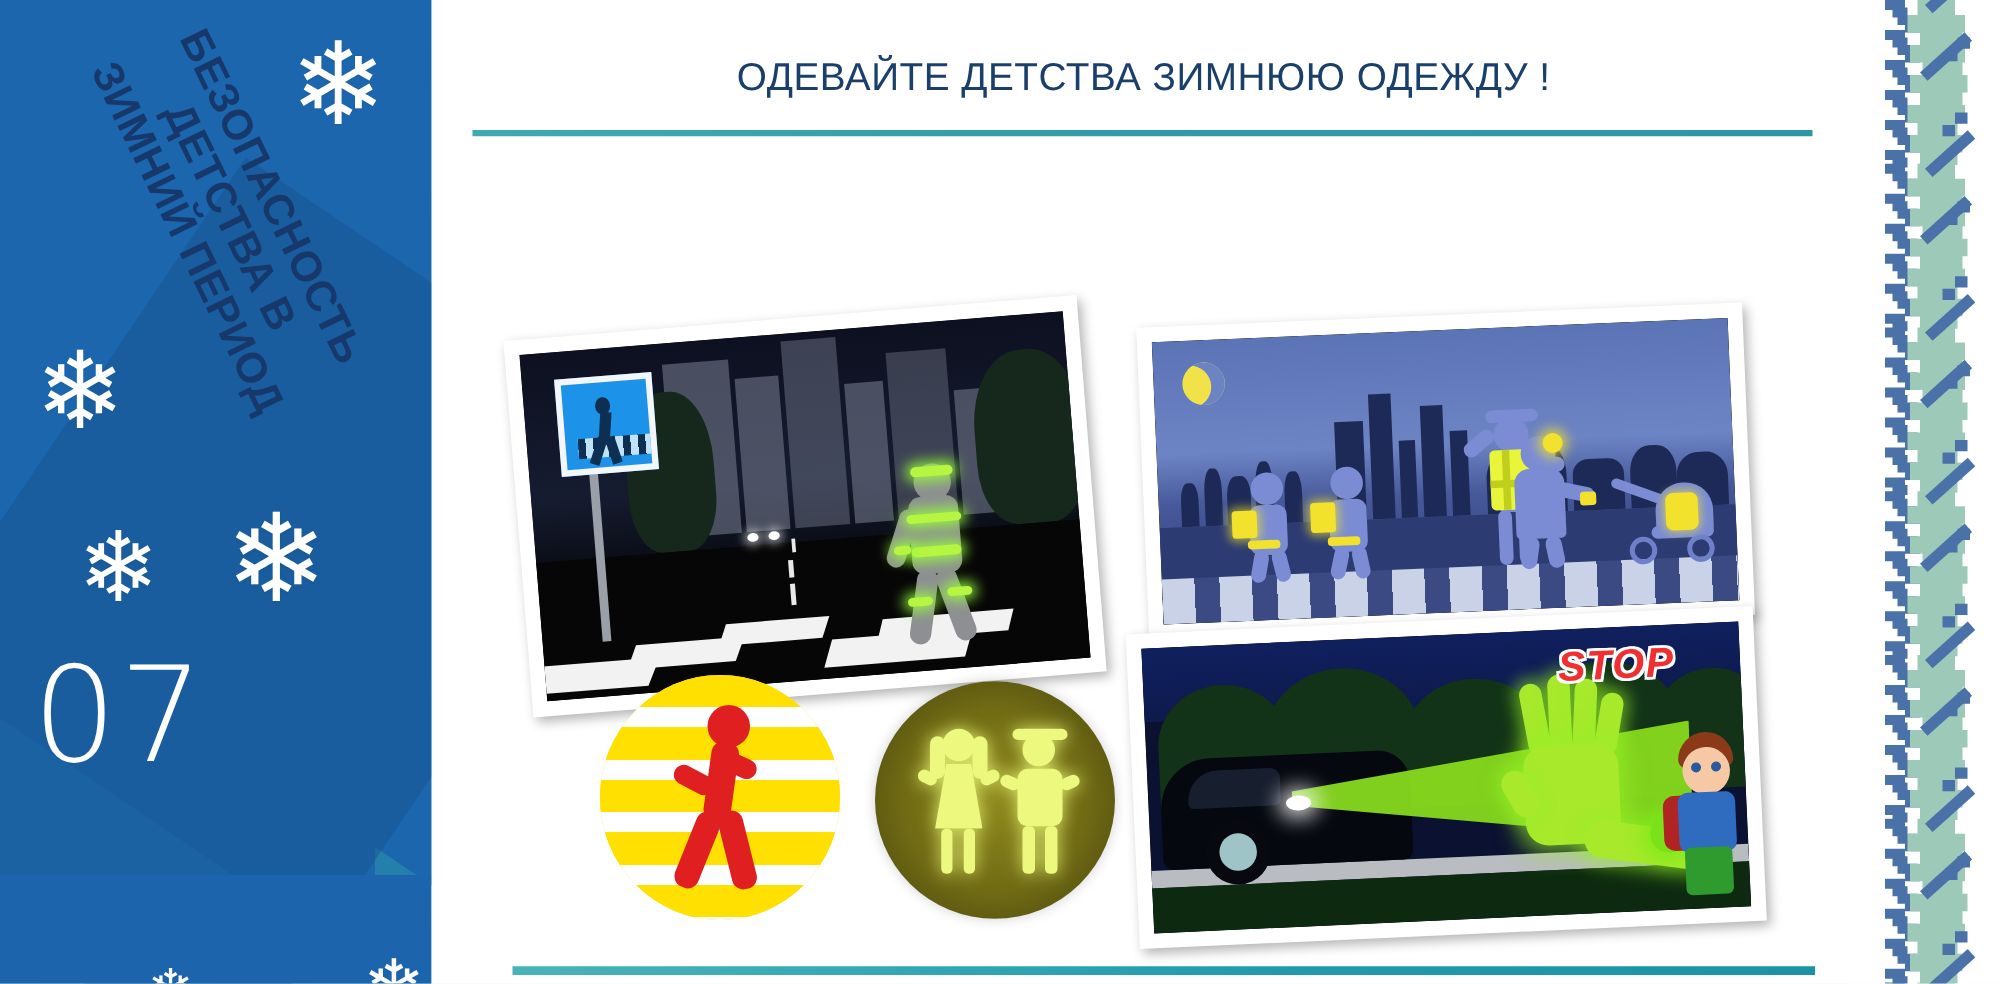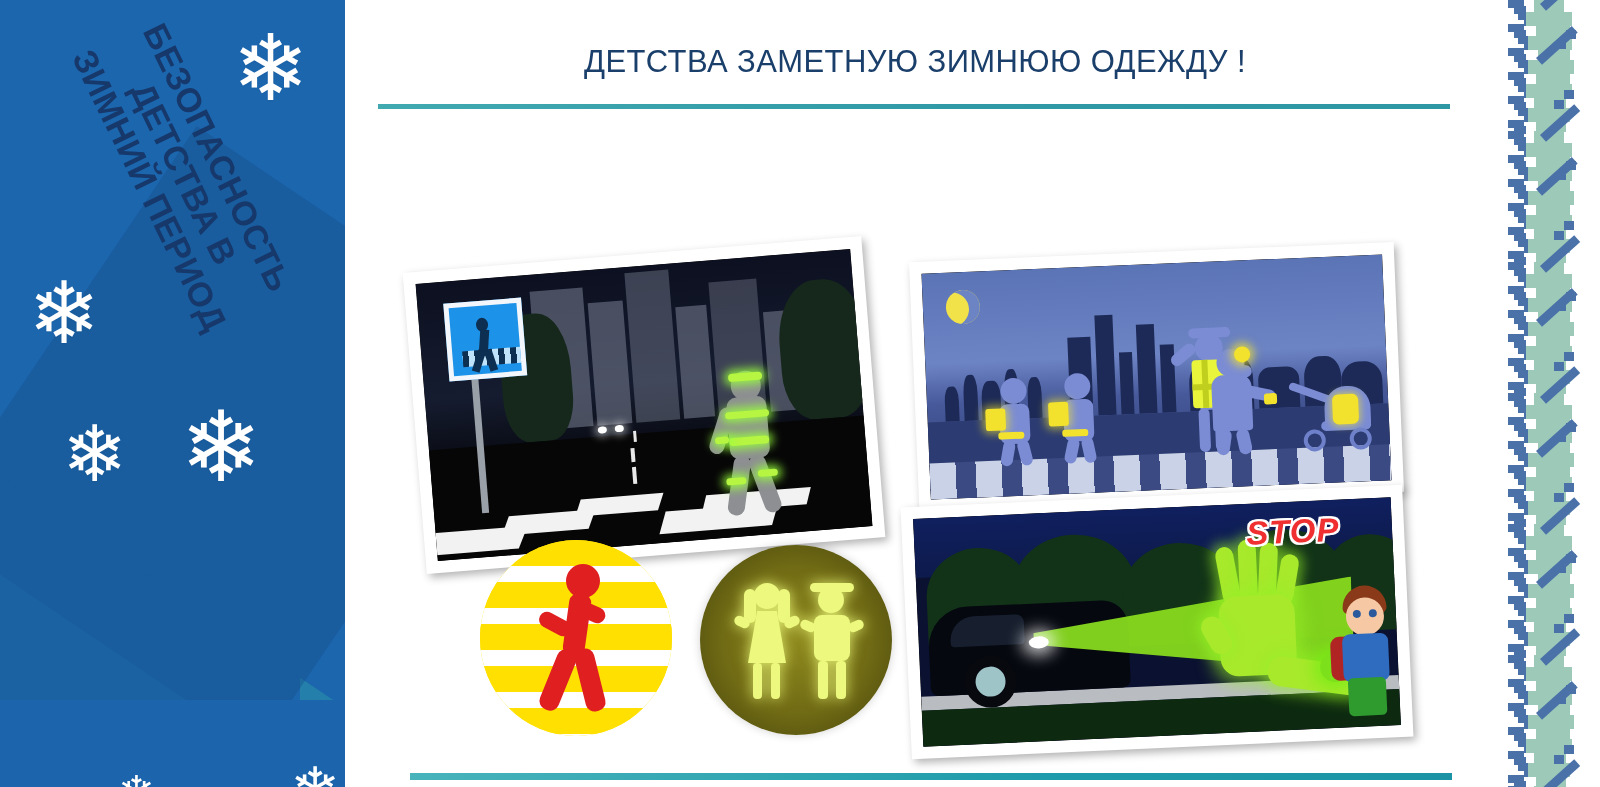--- a/index.html
+++ b/index.html
@@ -194,23 +194,24 @@
     <span class="flake f4">❄</span>
     <span class="flake f5">❄</span>
     <span class="flake f6">❄</span>
 
     <div class="sb-title">
       <span>БЕЗОПАСНОСТЬ</span>
       <span>ДЕТСТВА В</span>
       <span>ЗИМНИЙ ПЕРИОД</span>
     </div>
 
+    <div class="sb-num">07</div>
   </div>
 
-  <div class="title">ДЕТСТВА ЗАМЕТНУЮ ЗИМНЮЮ ОДЕЖДУ !</div>
+  <div class="title">ОДЕВАЙТЕ ДЕТСТВА ЗИМНЮЮ ОДЕЖДУ !</div>
   <div class="rule-top"></div>
 
 
   <div class="photo p1">
     <div class="inner">
       <div class="sky1"></div>
       <div class="bld" style="left:26%;top:6%;width:12%;height:50%"></div>
       <div class="bld" style="left:39%;top:12%;width:8%;height:44%"></div>
       <div class="bld" style="left:48%;top:2%;width:10%;height:54%;opacity:.5"></div>
       <div class="bld" style="left:59%;top:16%;width:7%;height:40%"></div>

